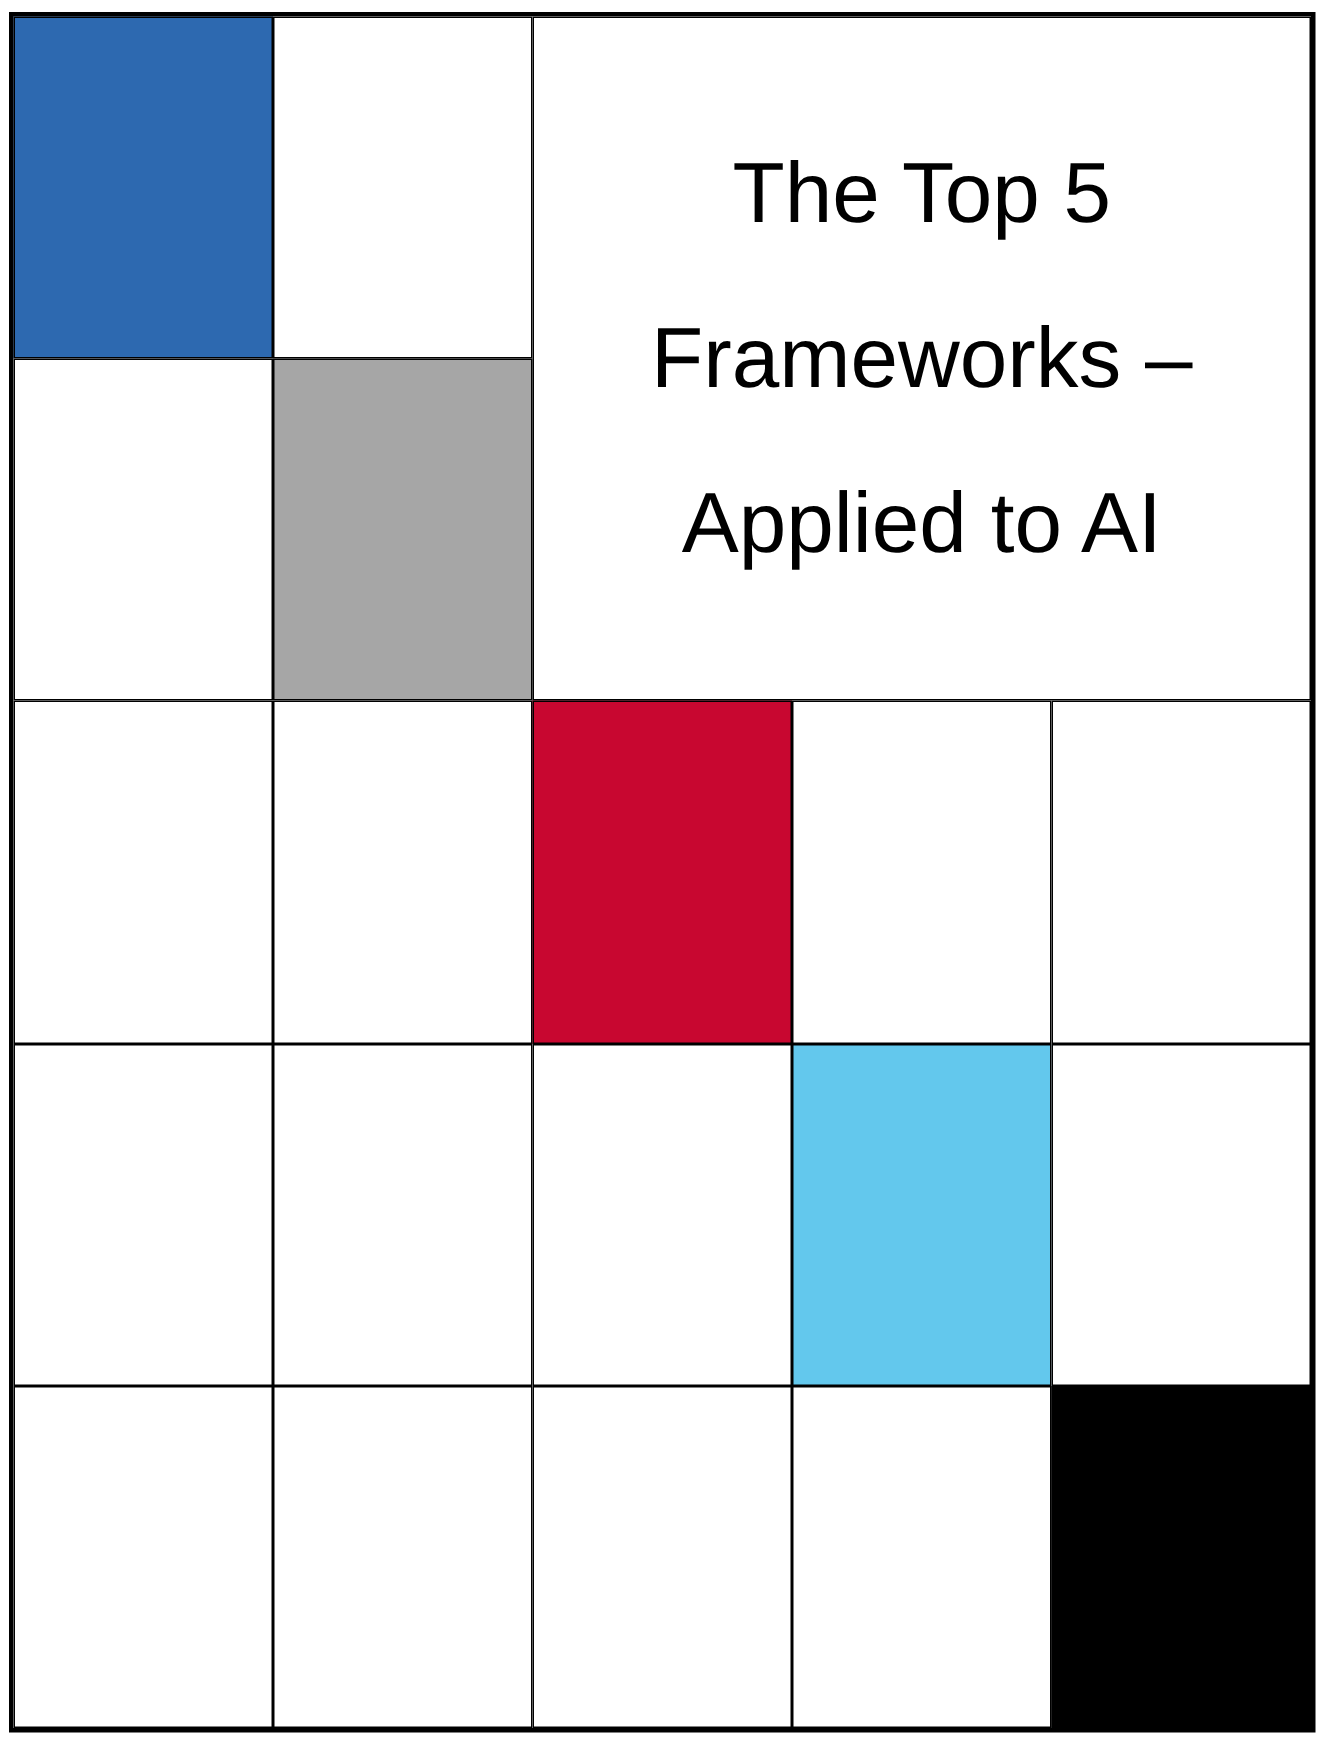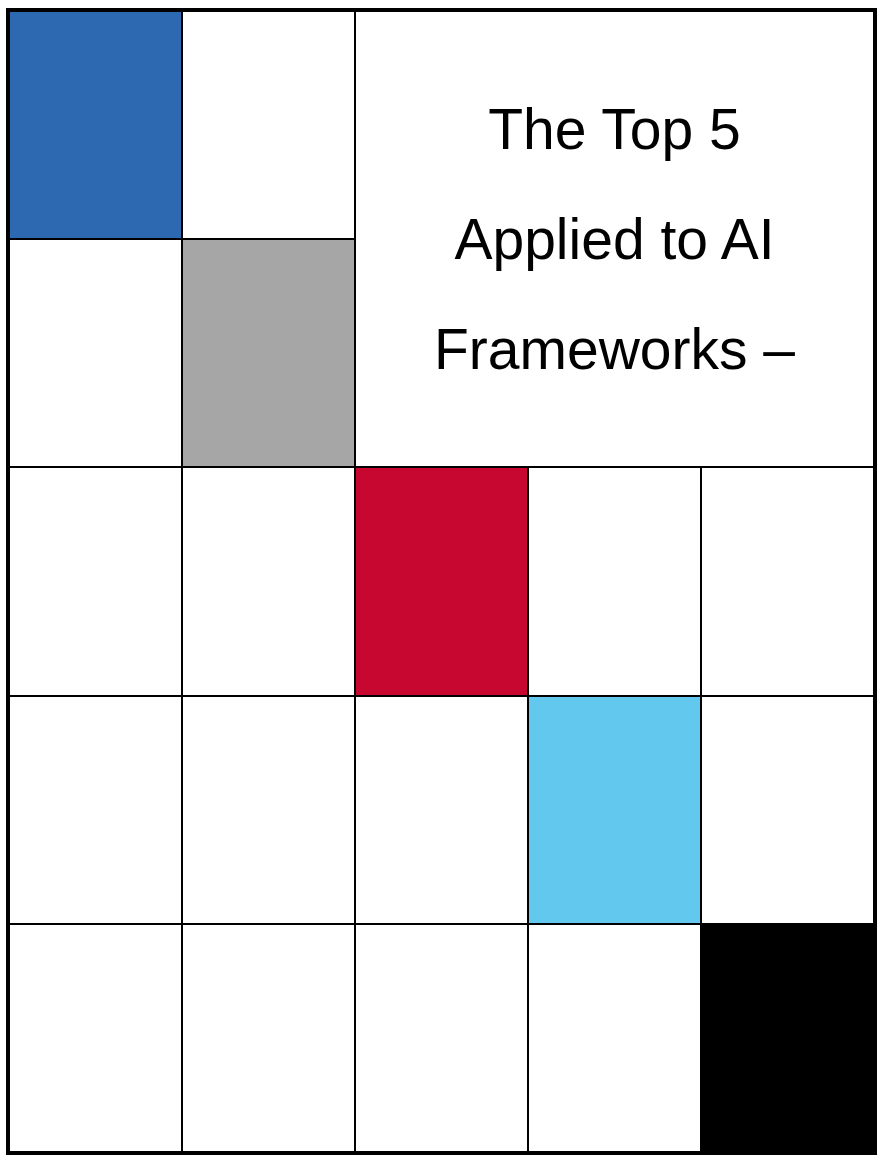--- a/index.html
+++ b/index.html
@@ -76,22 +76,22 @@
 <body>
 
 <div class="page">
   <div class="frameworks-table">
 
     <div class="cell r1c1" style="background-color: rgb(45, 105, 176);"></div>
     <div class="cell r1c2"></div>
 
     <div class="title-cell">
       <div class="title-line">The Top 5</div>
+      <div class="title-line">Frameworks –</div>
       <div class="title-line">Applied to AI</div>
-      <div class="title-line">Frameworks –</div>
     </div>
 
     <div class="cell r2c1"></div>
     <div class="cell r2c2" style="background-color: rgb(166, 166, 166);"></div>
 
     <div class="cell r3c1"></div>
     <div class="cell r3c2"></div>
     <div class="cell r3c3" style="background-color: rgb(200, 7, 48);"></div>
     <div class="cell r3c4"></div>
     <div class="cell r3c5"></div>

